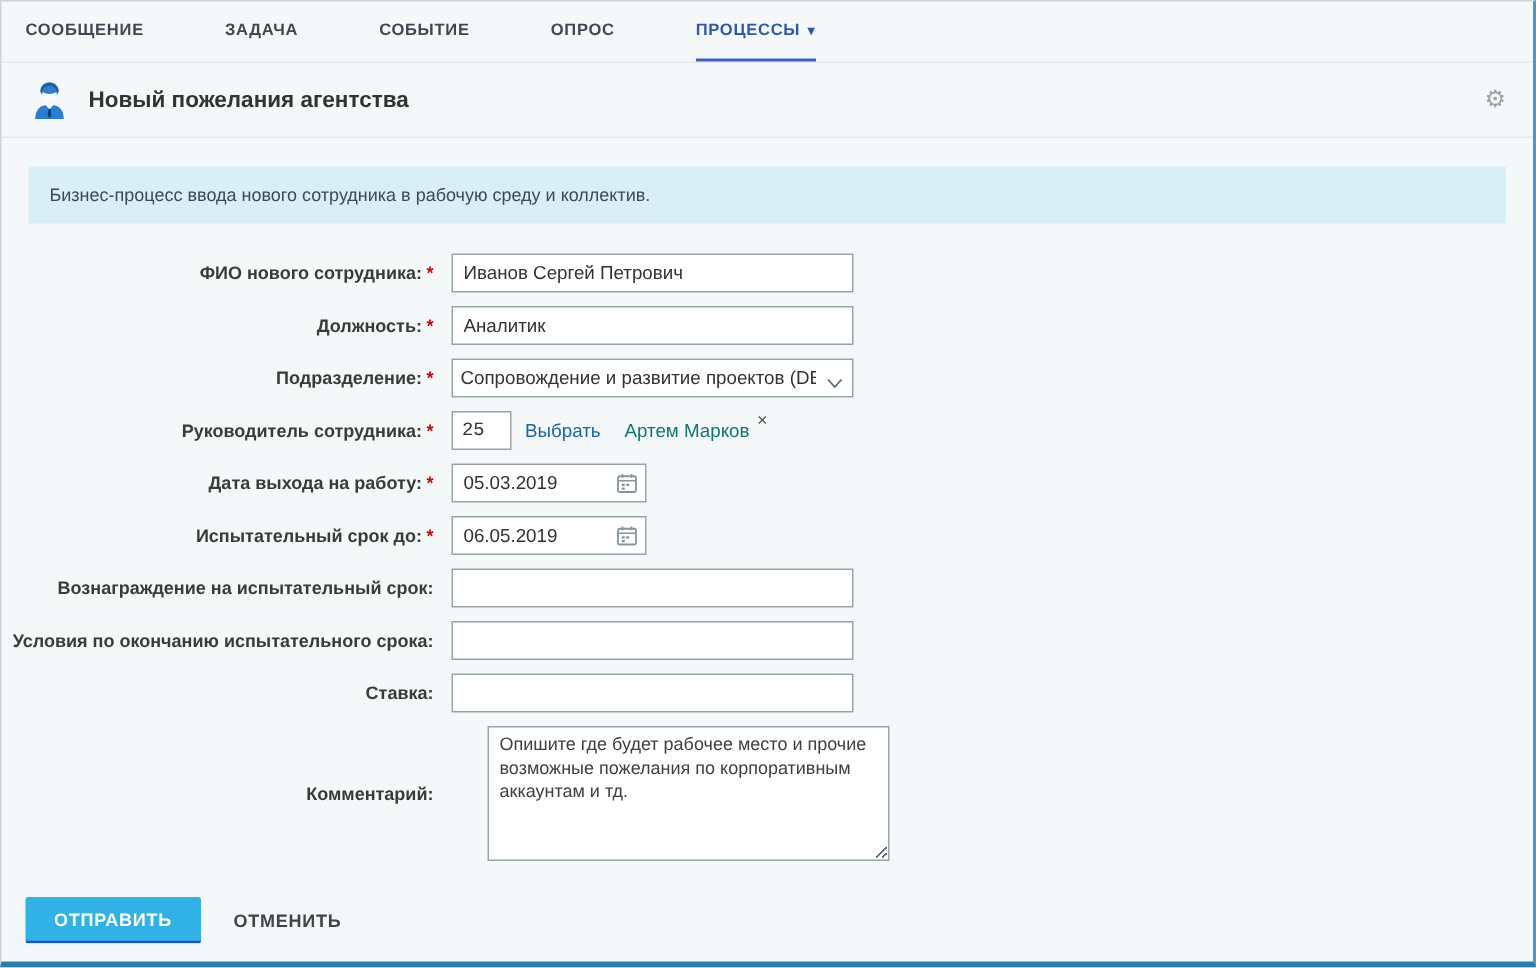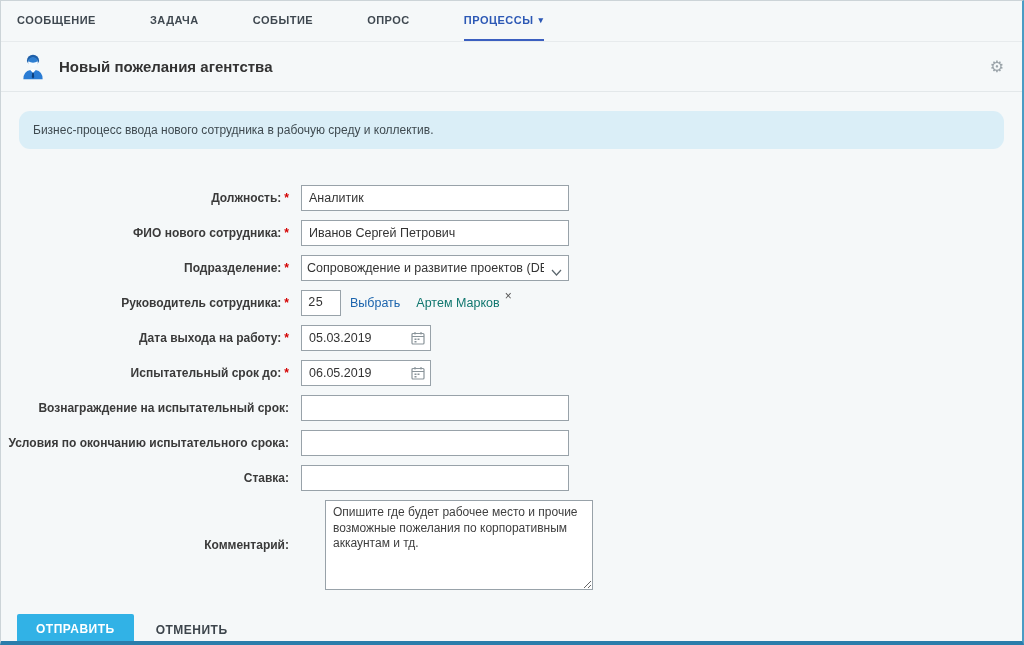--- a/index.html
+++ b/index.html
@@ -17,22 +17,22 @@
          display:flex; align-items:center; gap:5px; border-bottom:2px solid transparent;
          cursor:pointer; }
   .tab.active { color:#2c58b5; border-bottom-color:#3b5fc0; }
   .caret { font-size:9px; line-height:1; color:#2c58b5; }
   
   .header { height:50px; display:flex; align-items:center; padding:0 18px; gap:12px;
             border-bottom:1px solid #e3e8ea; }
   .header-title { font-size:15px; font-weight:bold; color:#333; }
   .gear { margin-left:auto; color:#9aa3a9; font-size:16px; cursor:pointer; line-height:1; }
   
-  .banner { margin:19px 18px 36px 18px; background:#daeef7; color:#3f4a50; font-size:12px;
-            padding:12px 14px;border-radius:11px; }
+  .banner { margin:19px 18px 20px 18px; background:#daeef7; color:#3f4a50; font-size:12px;
+            padding:12px 14px; }
   
   .row { display:flex; margin-bottom:9px; }
   .label-col { width:300px; text-align:right; padding-right:12px; flex:none;
                font-size:12px; font-weight:bold; color:#3a3a3a; line-height:26px; }
   .req { color:#d40000; margin-left:3px; }
   .control-col { display:flex; align-items:center; }
   input.txt { width:268px; height:26px; border:1px solid #98a2a9; background:#fff;
               font-size:12.5px; padding:0 7px; color:#333; font-family:inherit; }
   .select-wrap { position:relative; width:268px; }
   select.sel { width:268px; height:26px; border:1px solid #98a2a9; background:#fff;
@@ -50,21 +50,21 @@
   .cal-icon { position:absolute; right:6px; top:6px; pointer-events:none; }
   .row-textarea { align-items:center;gap:24px; }
   .row-textarea .label-col { line-height:normal; }
   textarea.ta { width:268px; height:90px; border:1px solid #98a2a9; background:#fff;
                 font-size:12px; padding:4px 7px; color:#3f3f3f; font-family:inherit;
                 line-height:1.3; resize:both; }
   
   .actions { margin:24px 0 0 16px; display:flex; align-items:center; gap:22px; }
   .btn-submit { background:#31b2e6; color:#fff; font-weight:bold; font-size:12px;
                 letter-spacing:.5px; padding:0 19px; height:31px; border:none;
-                border-bottom:2px solid #a16207; border-radius:2px; cursor:pointer;
+                border-bottom:2px solid #1d4ed8; border-radius:2px; cursor:pointer;
                 font-family:inherit; }
   .btn-cancel { background:none; border:none; color:#3d454c; font-weight:bold; font-size:12px;
                 letter-spacing:.5px; cursor:pointer; font-family:inherit; }
 </style>
 </head>
 <body>
 
 <div class="page">
 
   <div class="tabbar">
@@ -100,33 +100,33 @@
     <span class="header-title">Новый пожелания агентства</span>
     <span class="gear">⚙</span>
   </div>
 
   <div class="banner">Бизнес-процесс ввода нового сотрудника в рабочую среду и коллектив.</div>
 
   <div class="form">
 
     <div class="row">
       <div class="label-col">
+        <span>ФИО нового сотрудника:</span><span class="req">*</span>
+      </div>
+      <div class="control-col">
+        <input class="txt" type="text" value="Иванов Сергей Петрович" style="">
+      </div>
+    </div>
+
+    <div class="row">
+      <div class="label-col">
         <span>Должность:</span><span class="req">*</span>
       </div>
       <div class="control-col">
         <input class="txt" type="text" value="Аналитик" style="">
-      </div>
-    </div>
-
-    <div class="row">
-      <div class="label-col">
-        <span>ФИО нового сотрудника:</span><span class="req">*</span>
-      </div>
-      <div class="control-col">
-        <input class="txt" type="text" value="Иванов Сергей Петрович" style="">
       </div>
     </div>
 
     <div class="row">
       <div class="label-col">
         <span>Подразделение:</span><span class="req">*</span>
       </div>
       <div class="control-col">
         <span class="select-wrap">
           <select class="sel">

